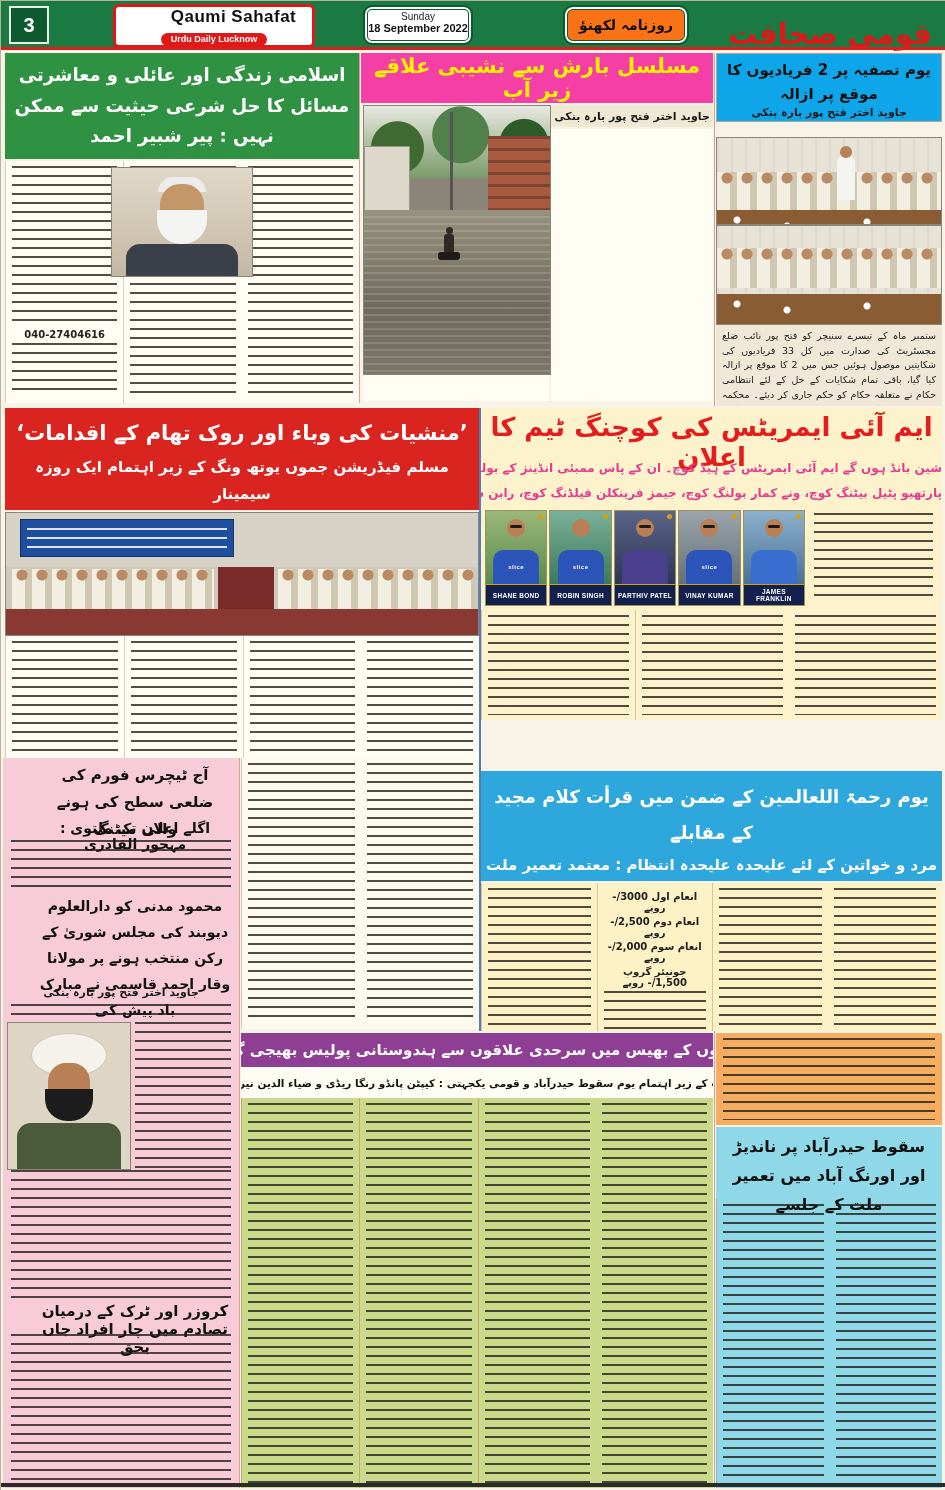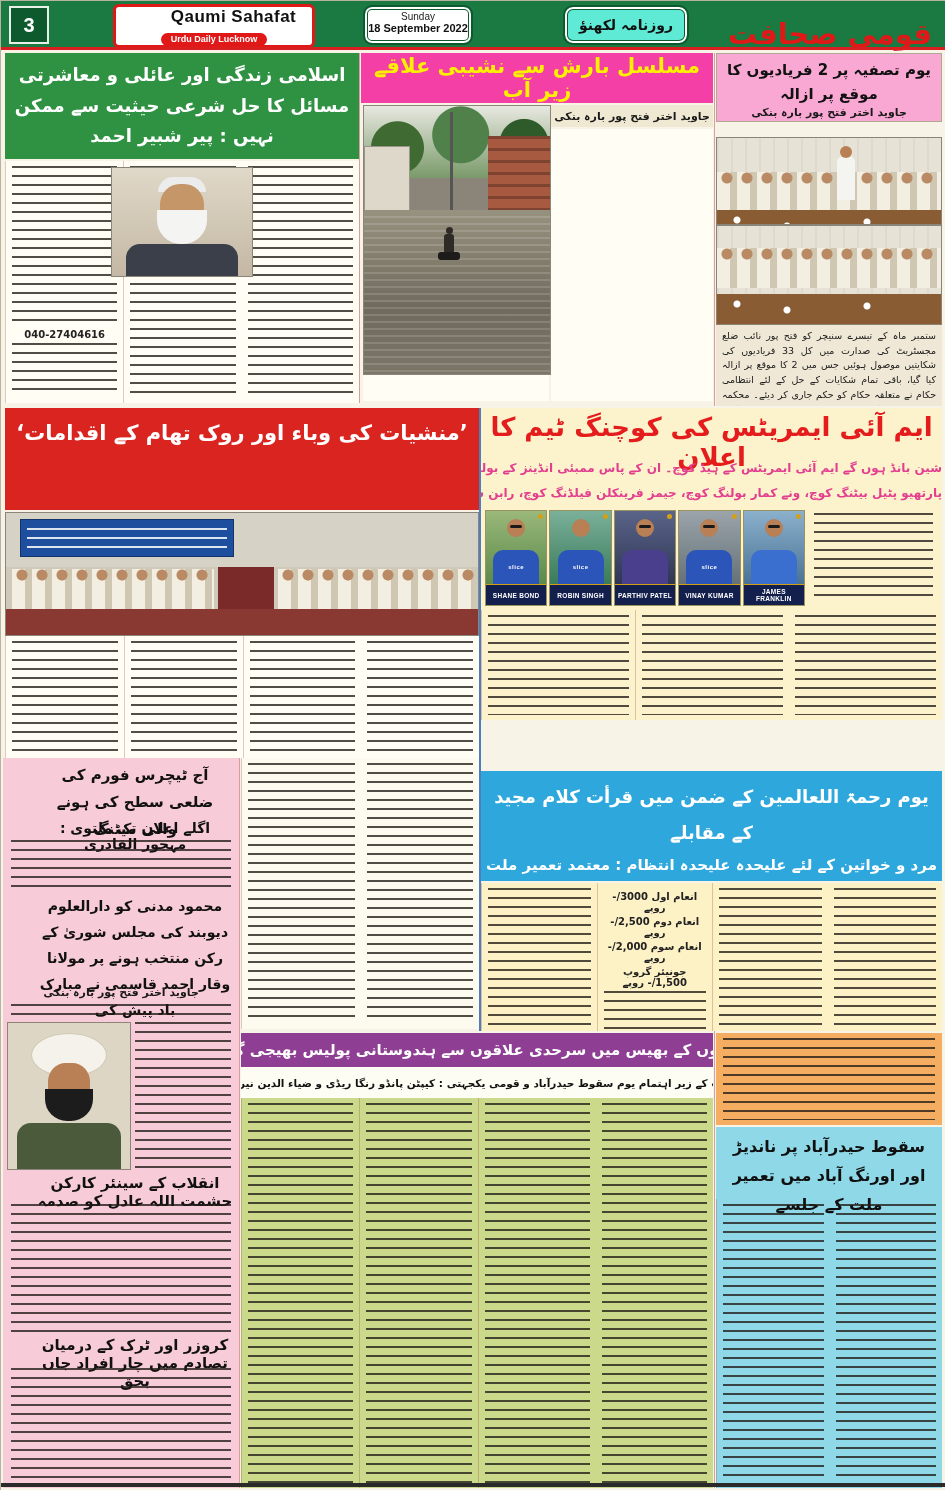--- a/index.html
+++ b/index.html
@@ -18,21 +18,21 @@
   .m-brand{position:absolute;left:112px;top:3px;width:196px;height:38px;background:#fff;
     border:3px solid #e01818;border-radius:6px;text-align:center;overflow:hidden;}
   .m-brand-title{font:bold 17px "Liberation Sans",sans-serif;color:#111;line-height:20px;letter-spacing:.5px;padding-left:39px;}
   .m-brand-sub{display:inline-block;background:#e01818;color:#fff;border-radius:8px;
     font:bold 9px "Liberation Sans",sans-serif;padding:1px 10px;line-height:11px;}
   .m-date{position:absolute;left:362px;top:4px;width:106px;height:36px;background:#fff;
     border:2px solid #0c5a2e;border-radius:9px;text-align:center;
     box-shadow:inset 0 0 0 2px #fff, inset 0 0 0 3px #0c5a2e;}
   .m-day{font:10px "Liberation Sans",sans-serif;color:#222;margin-top:4px;}
   .m-fulldate{font:bold 11px "Liberation Sans",sans-serif;color:#111;}
-  .m-nameplate{position:absolute;left:562px;top:4px;width:122px;height:36px;background:#5eead4;
+  .m-nameplate{position:absolute;left:562px;top:4px;width:122px;height:36px;background:#f97316;
     border:2px solid #0c5a2e;border-radius:10px;display:flex;align-items:center;justify-content:center;
     box-shadow:inset 0 0 0 2px #fff, inset 0 0 0 3px #0c5a2e;
     font-weight:bold;font-size:14px;color:#111;direction:rtl;}
   .m-urdutitle{position:absolute;right:14px;top:4px;font-size:29px;font-weight:bold;color:#e01818;direction:rtl;margin-top:12px;}
   
   .sec{position:absolute;overflow:hidden;}
   .sim{background-image:repeating-linear-gradient(to bottom, rgba(32,27,22,.78) 0 2px, rgba(0,0,0,0) 2px 9px);
        background-origin:content-box;background-clip:content-box;}
   .cols{display:flex;height:100%;}
   .col{flex:1;border-left:1px solid rgba(150,60,60,.28);padding:5px 6px;}
@@ -51,21 +51,21 @@
     text-align:center;font-weight:bold;font-size:18px;line-height:1.7;padding:2px 8px;box-sizing:border-box;}
   .islamic-body{position:absolute;left:0;top:108px;right:0;bottom:0;background:#fffdf4;}
   
   .h-pink{height:50px;background:#f43fa6;color:#fdf000;display:flex;align-items:center;justify-content:center;
     text-align:center;font-weight:bold;font-size:21px;}
   .rain-byline{position:absolute;left:190px;top:52px;width:162px;height:22px;background:#efe8d2;
     display:flex;align-items:center;justify-content:center;}
   .rain-col{position:absolute;left:190px;top:76px;width:162px;bottom:2px;background:#fffdf4;padding:4px 6px;box-sizing:border-box;}
   .flood-caption{position:absolute;left:2px;top:322px;width:186px;height:26px;background:#fffdf4;padding:3px 8px;box-sizing:border-box;}
   
-  .h-tasfia{background:#f9a8d4;border:1px solid #b0a890;text-align:center;padding:4px 4px 2px;box-sizing:border-box;}
+  .h-tasfia{background:#0ea5e9;border:1px solid #b0a890;text-align:center;padding:4px 4px 2px;box-sizing:border-box;}
   .h-tasfia .hl{direction:rtl;font-weight:bold;font-size:15px;line-height:1.6;color:#111;}
   .tasfia-body{position:absolute;left:0;top:272px;right:0;bottom:0;background:#efe8d6;}
   
   .h-red{height:102px;background:#da2420;color:#fff;text-align:center;padding-top:6px;box-sizing:border-box;}
   .h-red .l1{font-weight:bold;font-size:21px;line-height:1.9;}
   .h-red .l2{font-weight:bold;font-size:15px;line-height:1.8;}
   
   .rail-pink{background:#f8cbd9;display:flex;flex-direction:column;}
   .rp-head{direction:rtl;text-align:center;font-weight:bold;color:#111;padding:4px 6px;box-sizing:border-box;margin-left:28px;}
   
@@ -239,20 +239,21 @@
       <div class="mt-table"></div>
     </div>
     <div class="tasfia-body">
       <div class="lead">ستمبر ماہ کے تیسرے سنیچر کو فتح پور نائب ضلع مجسٹریٹ کی صدارت میں کل 33 فریادیوں کی شکایتیں موصول ہوئیں جس میں 2 کا موقع پر ازالہ کیا گیا، باقی تمام شکایات کے حل کے لئے انتظامی حکام نے متعلقہ حکام کو حکم جاری کر دیئے۔ محکمہ پولیس 3، محکمہ ترقیات 3، غذا و رسد 2، محکمہ بجلی 5، اس طرح مجموعی طور پر 33 شکایات آئیں 2 مسائل کا حل موقع پر کر دیا گیا۔</div>
     </div>
   </div>
 
   <div class="sec" style="left:4px;top:407px;width:474px;height:350px;">
     <div class="h-red">
       <div class="l1 urdu">’منشیات کی وباء اور روک تھام کے اقدامات‘</div>
+      <div class="l2 urdu">مسلم فیڈریشن جموں یوتھ ونگ کے زیر اہتمام ایک روزہ سیمینار</div>
     </div>
     <div class="photo" style="left:0;top:104px;width:472px;height:122px;background:#cfc9ba;">
       <div class="sem-wall"></div>
       <div class="sem-banner">
         <div class="sem-banner-lines"></div>
       </div>
       <div class="sem-carpet"></div>
       <div class="crowd" style="position:absolute;left:6px;top:56px;width:202px;height:40px;"></div>
       <div class="crowd" style="position:absolute;left:272px;top:56px;width:196px;height:40px;"></div>
       <div class="crowd" style="position:absolute;left:6px;top:96px;width:462px;height:22px;"></div>
@@ -284,21 +285,20 @@
     <div class="sim" style="height:16px;margin:0 8px;"></div>
     <div style="position:relative;height:150px;">
       <div class="photo pt" style="left:4px;top:2px;width:122px;height:146px;">
         <div class="pt-turban"></div>
         <div class="pt-face"></div>
         <div class="pt-beard"></div>
         <div class="pt-body"></div>
       </div>
       <div class="sim" style="position:absolute;left:132px;top:2px;right:8px;bottom:2px;"></div>
     </div>
-    <div class="rp-head" style="font-size:15px;height:34px;">انقلاب کے سینئر کارکن حشمت اللہ عادل کو صدمہ</div>
     <div class="sim" style="height:128px;margin:0 8px;"></div>
     <div class="rp-head" style="font-size:15px;height:36px;">کروزر اور ٹرک کے درمیان تصادم میں چار افراد جاں بحق</div>
     <div class="sim fill" style="margin:0 8px 6px;"></div>
   </div>
 
   <div class="sec sec-mi" style="left:480px;top:407px;width:461px;height:312px;">
     <div class="mi-title">ایم آئی ایمریٹس کی کوچنگ ٹیم کا اعلان</div>
     <div class="mi-sub">شین بانڈ ہوں گے ایم آئی ایمریٹس کے ہیڈ کوچ۔ ان کے پاس ممبئی انڈینز کے بولنگ کوچ کا کردار بھی ہوگا</div>
     <div class="mi-sub">پارتھیو پٹیل بیٹنگ کوچ، ونے کمار بولنگ کوچ، جیمز فرینکلن فیلڈنگ کوچ، رابن سنگھ جنرل منیجر ہوں گے</div>
     <div class="players">

